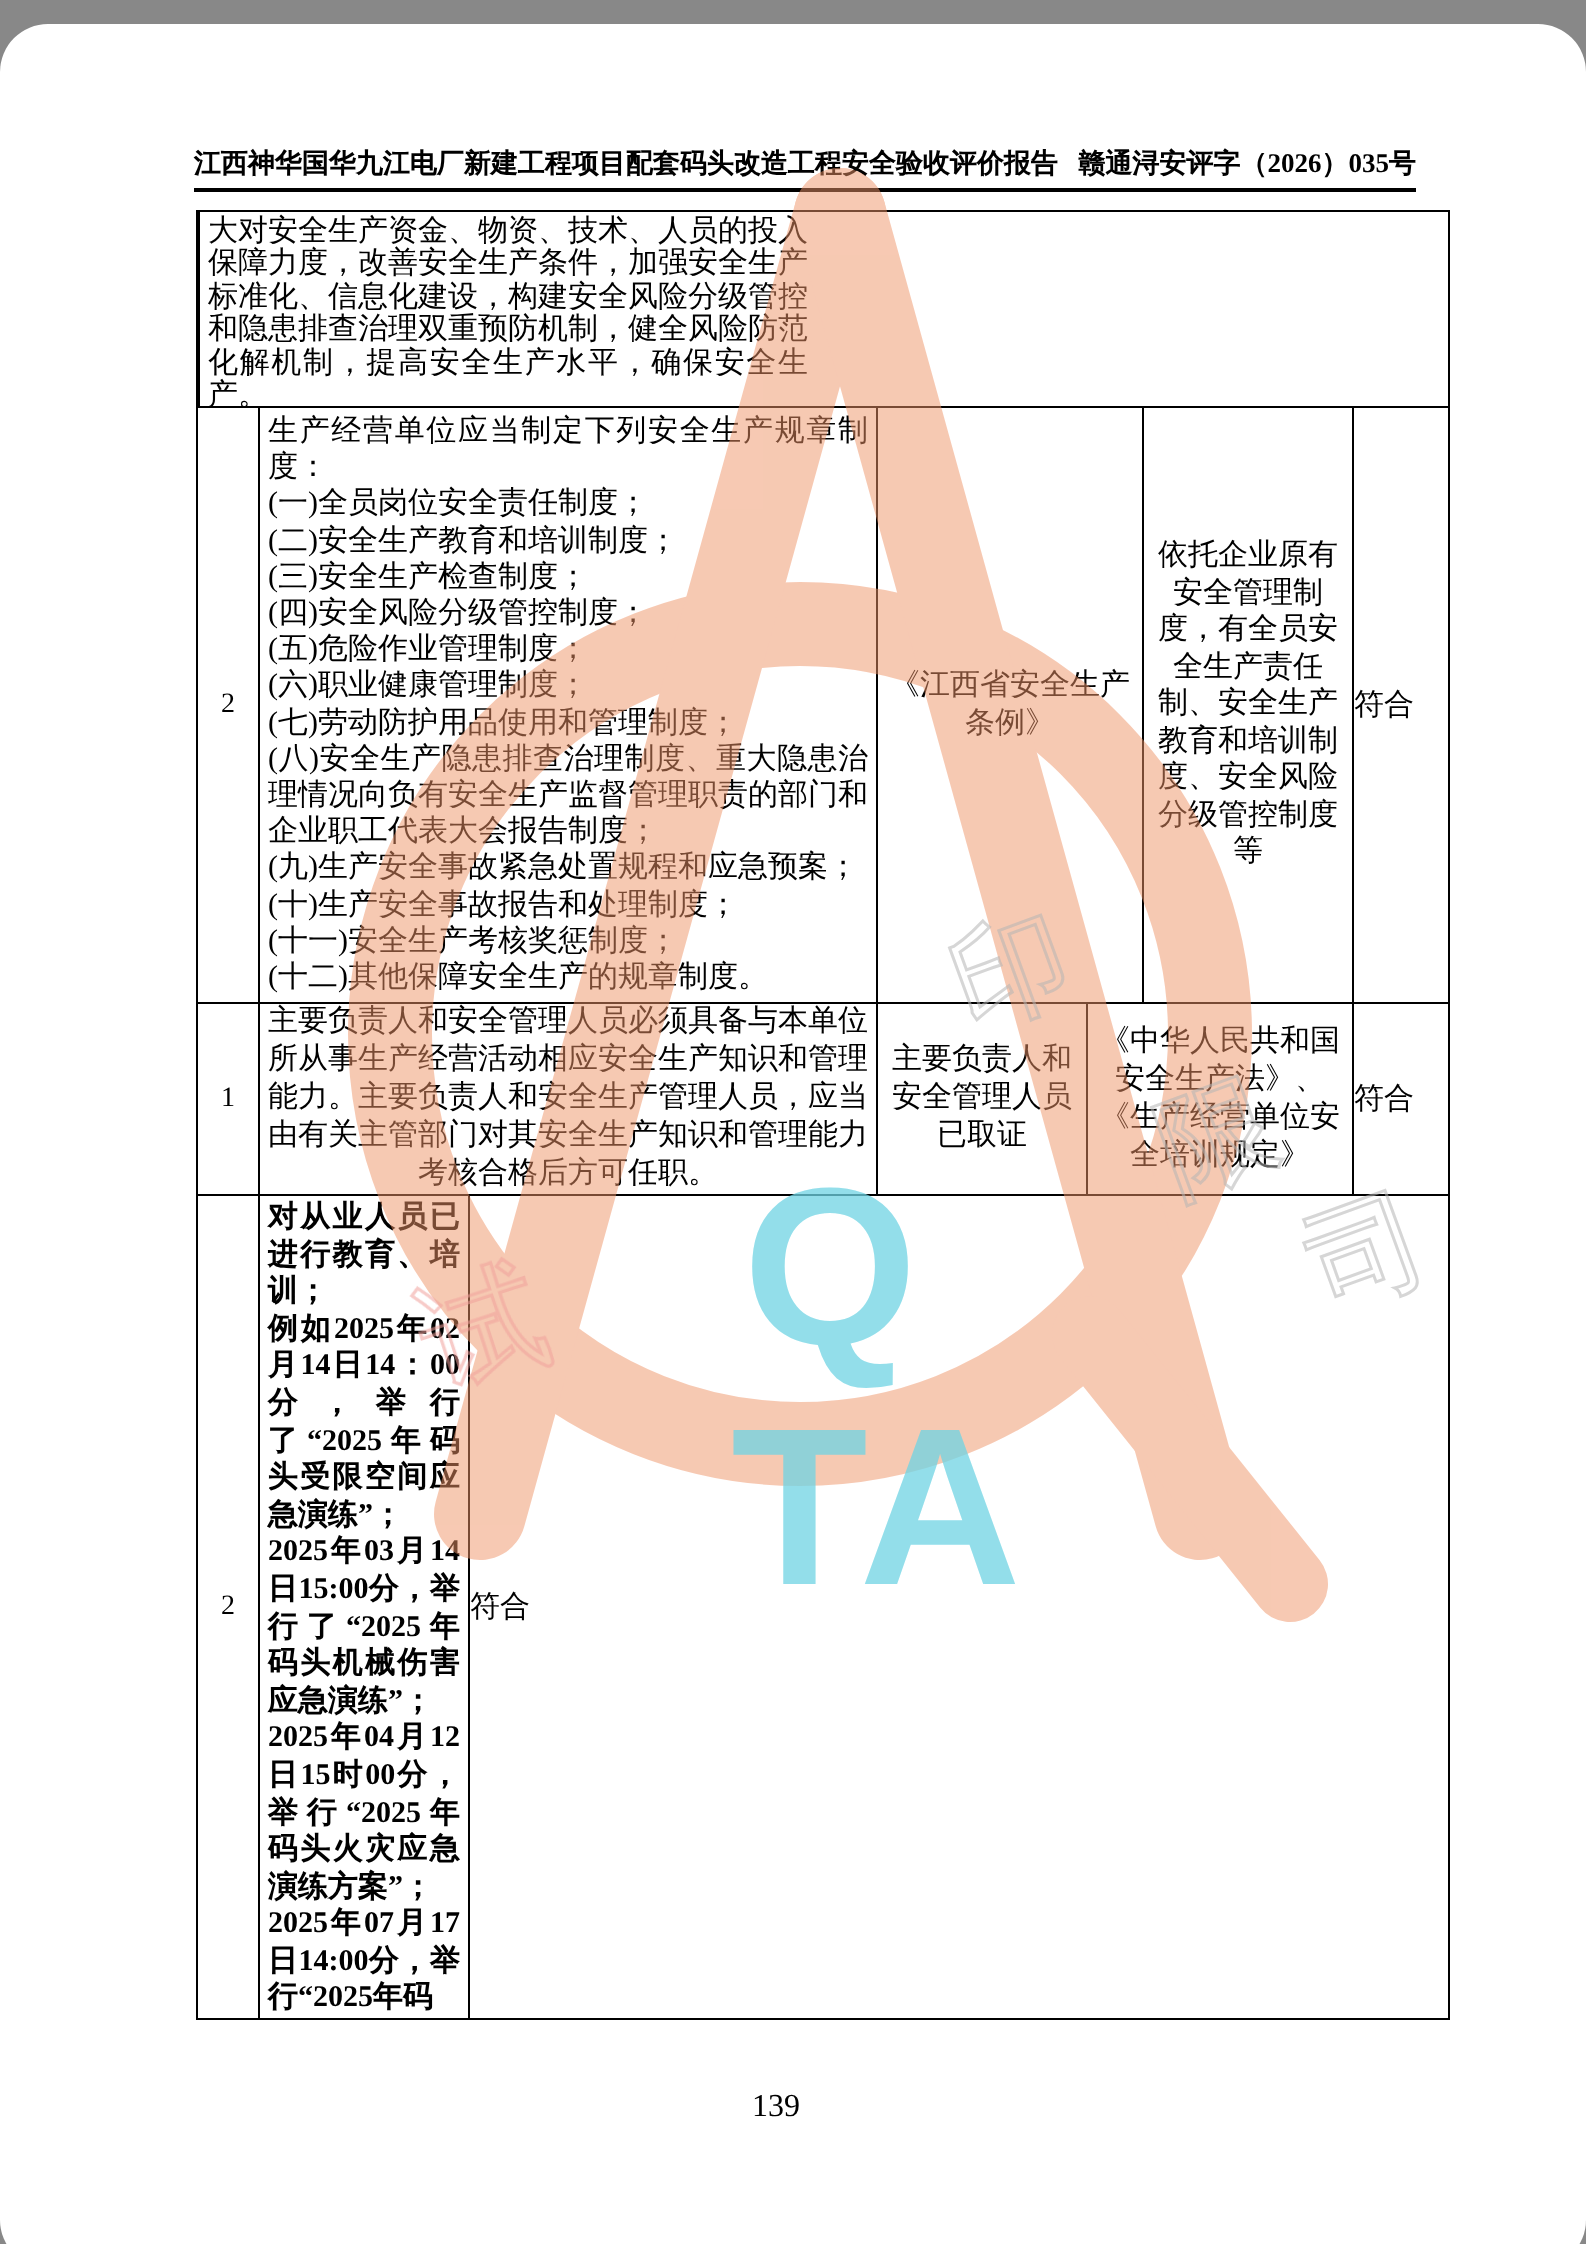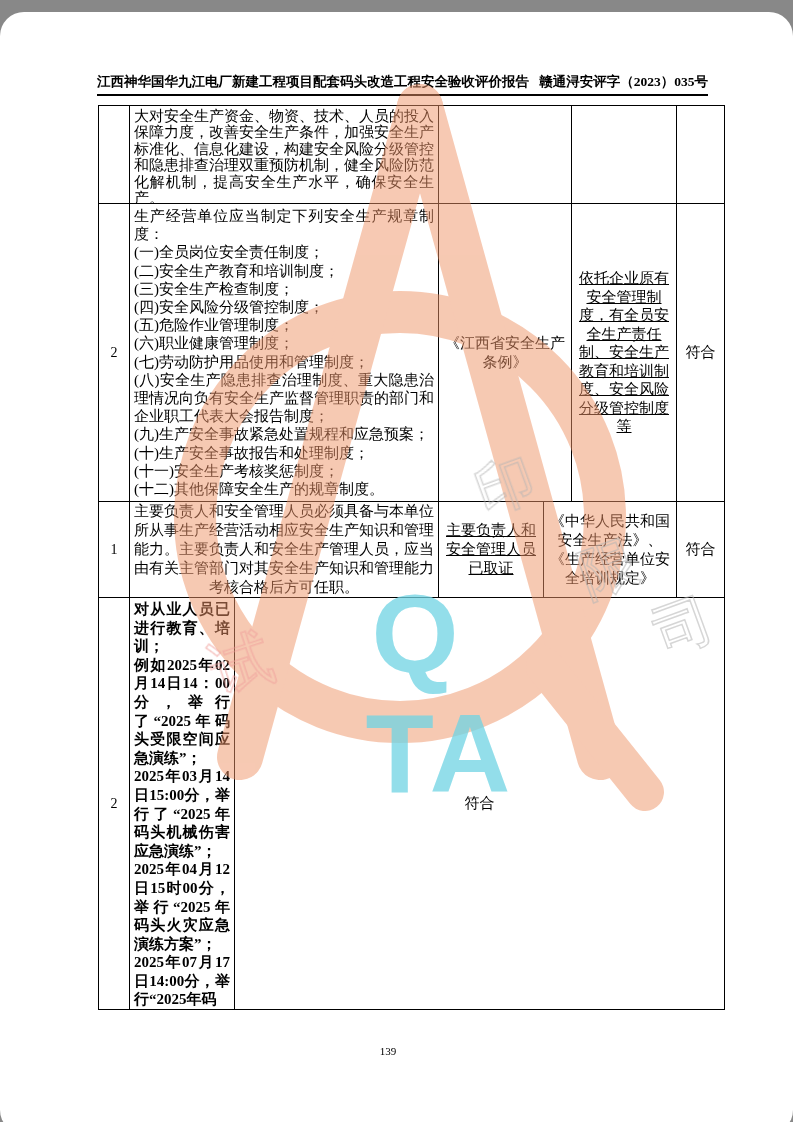--- a/index.html
+++ b/index.html
@@ -21,61 +21,61 @@
     border:1.5px solid #000;box-sizing:border-box;z-index:1;
   }
   .trow{display:flex;box-sizing:border-box;}
   .trow + .trow{border-top:1px solid #000;}
   .cell{box-sizing:border-box;overflow:hidden;position:relative;}
   .cell + .cell{border-left:1px solid #000;}
   .c-num{width:30px;display:flex;align-items:center;justify-content:center;font-size:14px;}
   .c-content{width:309px;}
   .c-ref{width:133px;display:flex;align-items:center;justify-content:center;text-align:center;}
   .c-status{width:105px;}
-  .c-result{flex:1;display:flex;align-items:center;justify-content:center;font-size:15px;}
+  .c-result{flex:1;display:flex;align-items:center;justify-content:flex-start;font-size:15px;}
   .txt{font-size:15px;white-space:pre-line;}
   .content-txt{padding:2px 4px;text-align:justify;}
   .ref-txt{padding:0 3px;line-height:19px;}
-  .status-center{display:flex;align-items:center;justify-content:flex-start;text-align:center;text-decoration:underline;}
+  .status-center{display:flex;align-items:center;justify-content:flex-start;text-align:center;}
   .vcenter{display:flex;flex-direction:column;justify-content:center;}
   .row-a .content-txt{line-height:16.4px;}
   .row-b .content-txt{line-height:18.2px;padding-top:3px;}
   .row-c .content-txt{line-height:19px;text-align:justify;text-align-last:center;}
   .row-d .content-txt{line-height:19.5px;}
   .row-b .status-txt{line-height:18.5px;padding:0 3px;text-align:center;}
   .row-c .status-txt{line-height:19px;padding:0 4px;}
   .row-d .status-txt{line-height:18.6px;padding:2px 4px;text-align:justify;font-weight:bold;}
   .section-row{
     display:flex;align-items:center;justify-content:center;
     font-size:16px;font-weight:bold;box-sizing:border-box;
   }
   
   .footer{
     position:absolute;left:0;top:1033px;width:776px;text-align:center;
-    font-size:11px;
+    font-size:16px;
   }
   
   .watermark{
     position:absolute;left:0;top:0;width:793px;height:1122px;
     z-index:3;pointer-events:none;
   }
 </style>
 </head>
 <body>
 
 <div class="page">
 
   <div class="header">
     <span>江西神华国华九江电厂新建工程项目配套码头改造工程安全验收评价报告</span>
-    <span>赣通浔安评字（2023）035号</span>
+    <span>赣通浔安评字（2026）035号</span>
   </div>
 
   <div class="doc-table">
 
-    <div class="trow row-a" style="height:97px;">
+    <div class="trow row-a" style="height:97px;flex-direction:column;">
       <div class="cell c-num">
         <span></span>
       </div>
       <div class="cell c-content">
         <div class="txt content-txt">大对安全生产资金、物资、技术、人员的投入保障力度，改善安全生产条件，加强安全生产标准化、信息化建设，构建安全风险分级管控和隐患排查治理双重预防机制，健全风险防范化解机制，提高安全生产水平，确保安全生产。</div>
       </div>
       <div class="cell c-ref">
         <div class="txt ref-txt"></div>
       </div>
       <div class="cell c-status">

